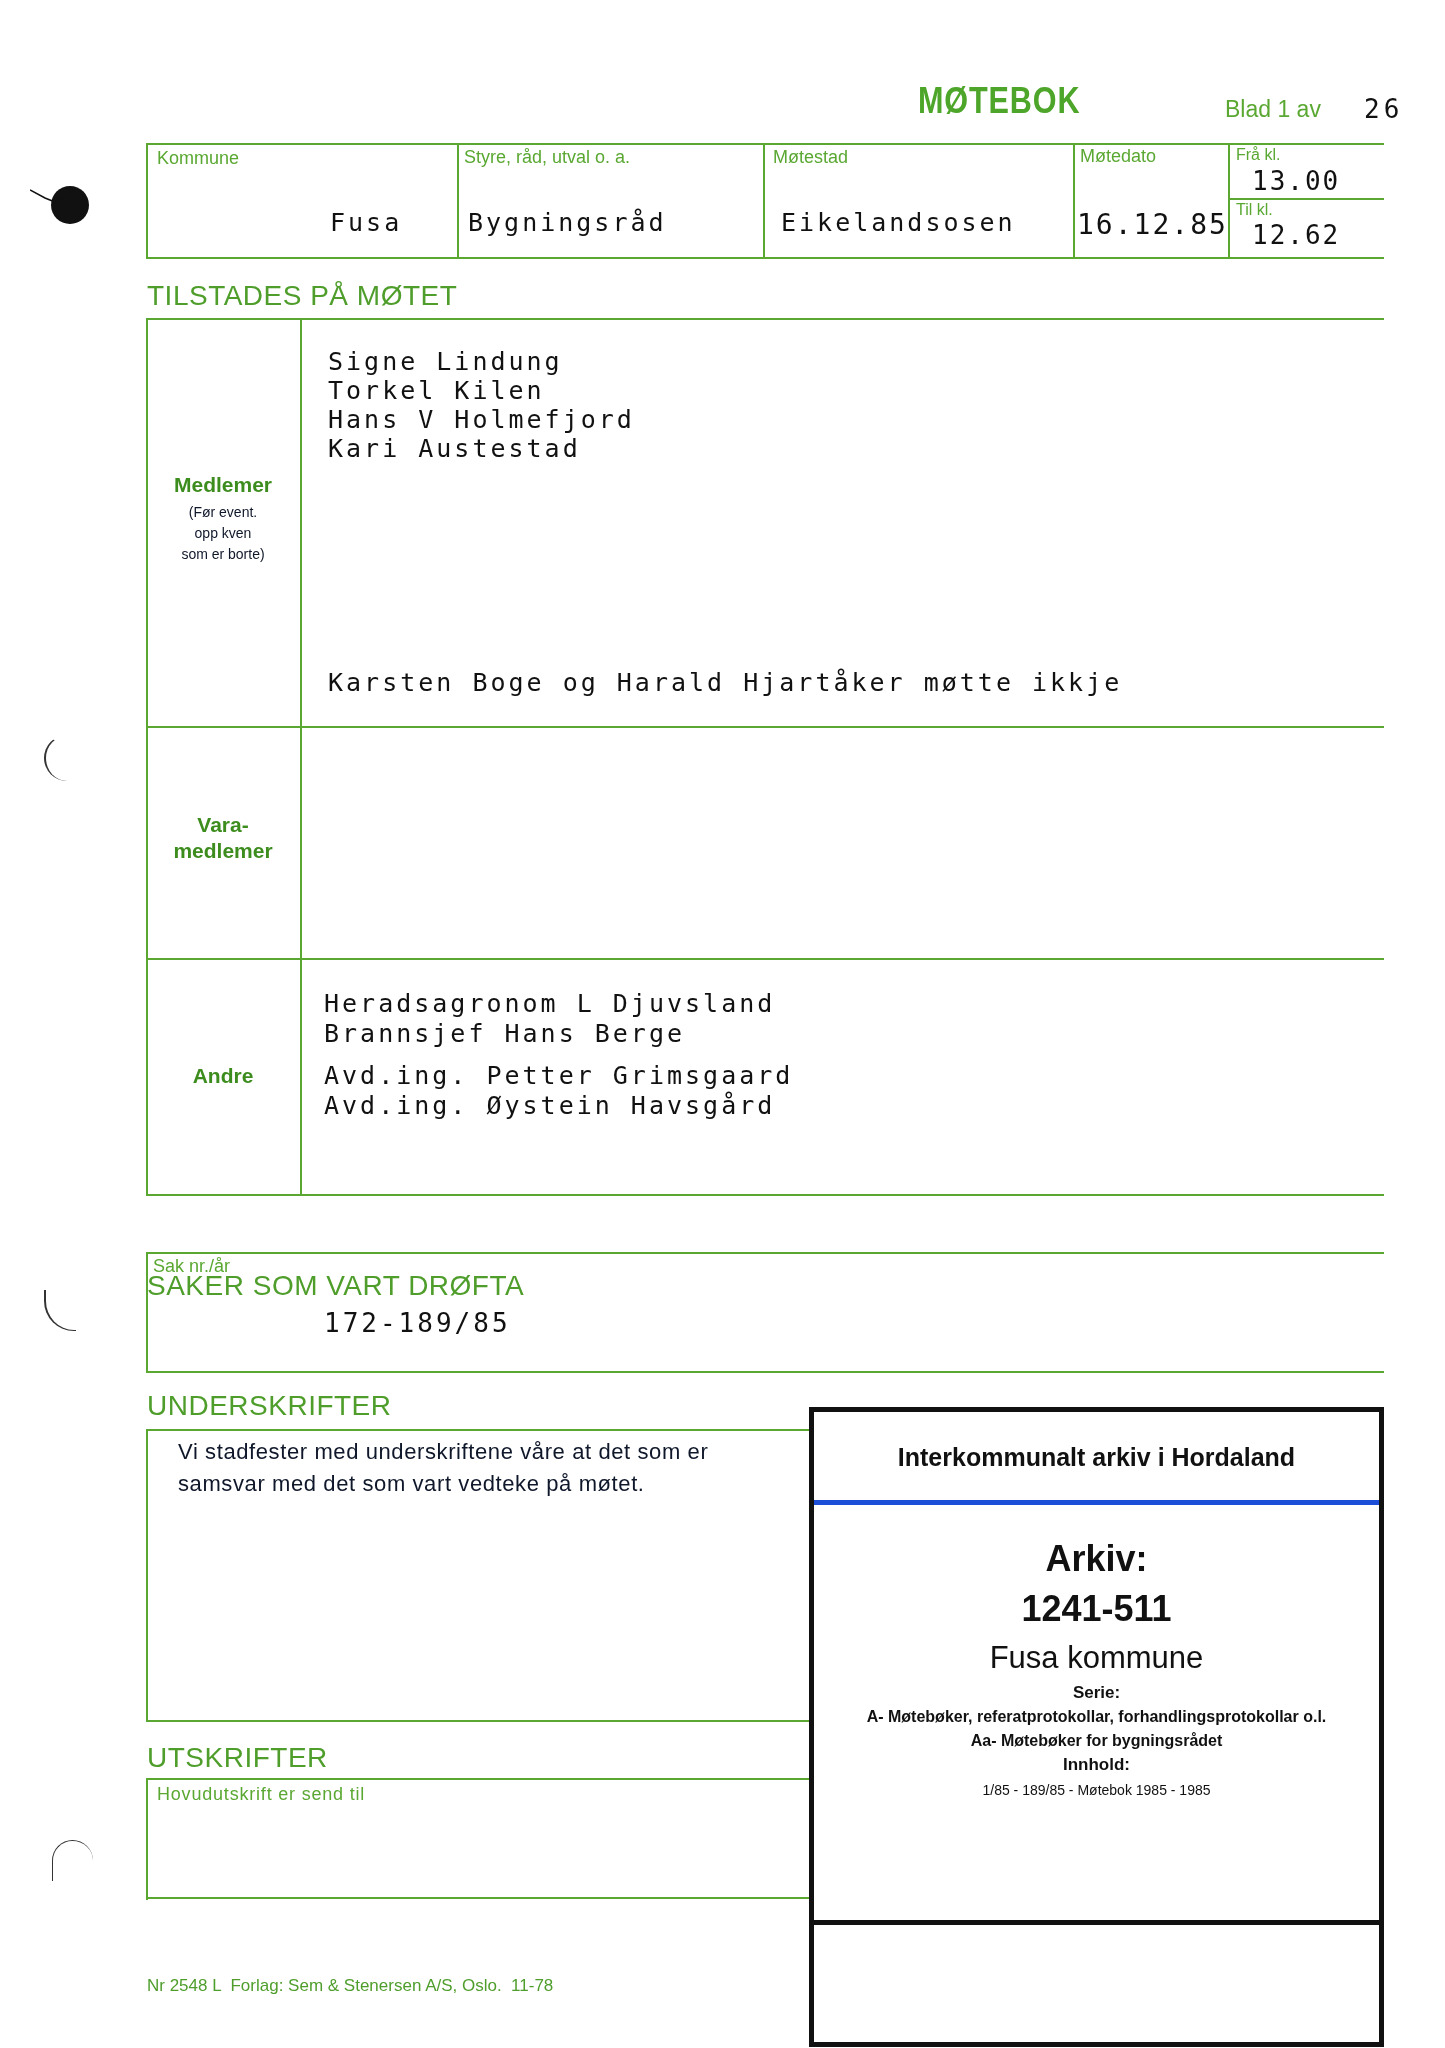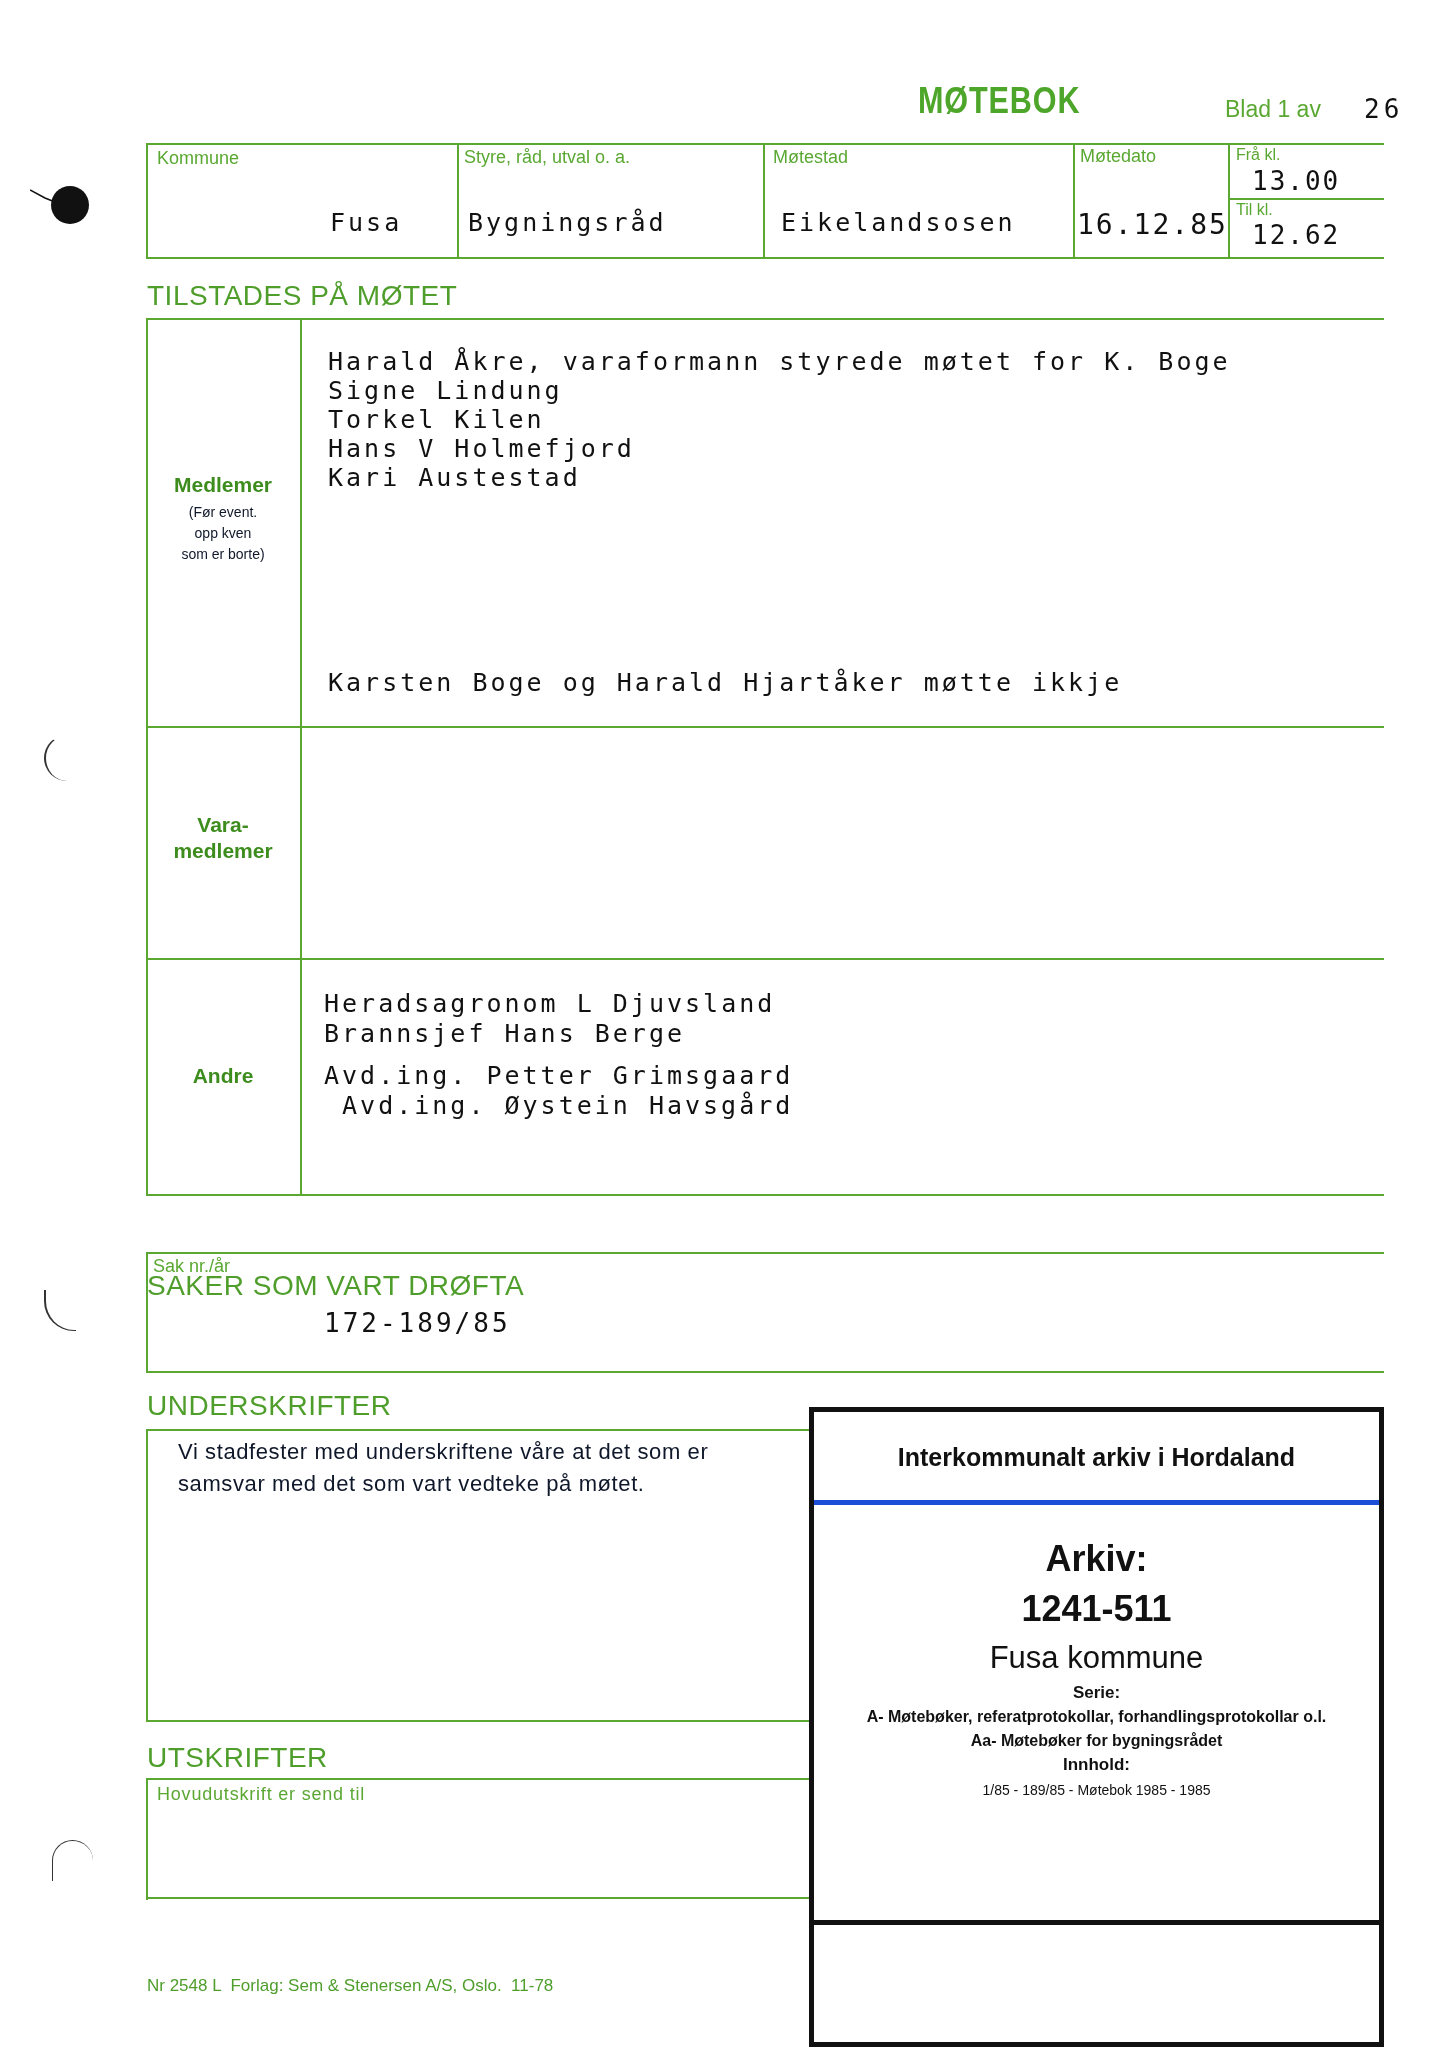--- a/index.html
+++ b/index.html
@@ -67,39 +67,38 @@
 <div class="hl" style="left:146px;top:958px;width:1238px;"></div>
 <div class="hl" style="left:146px;top:1194px;width:1238px;"></div>
 
 <div class="abs side" style="left:148px;top:473px;width:150px;">Medlemer</div>
 <div class="abs" style="left:148px;top:502px;width:150px;text-align:center;font-size:14px;line-height:21px;color:#0f172a;">
   <div>(Før event.</div>
   <div>opp kven</div>
   <div>som er borte)</div>
 </div>
 <div class="abs type" style="left:328px;top:347px;font-size:25px;line-height:29px;">
-  <div>Harald Åkre, varaformann styrede møtet for K. Boge</div>
   <div>Signe Lindung</div>
   <div>Torkel Kilen</div>
   <div>Hans V Holmefjord</div>
   <div>Kari Austestad</div>
 </div>
 <div class="abs type" style="left:328px;top:668px;font-size:25px;">Karsten Boge og Harald Hjartåker møtte ikkje</div>
 
 <div class="abs side" style="left:148px;top:812px;width:150px;line-height:26px;">
   <div>Vara-</div>
   <div>medlemer</div>
 </div>
 
 <div class="abs side" style="left:148px;top:1064px;width:150px;">Andre</div>
 <div class="abs type" style="left:324px;top:989px;font-size:25px;">
   <div style="line-height:30px;">Heradsagronom L Djuvsland</div>
   <div style="line-height:30px;">Brannsjef Hans Berge</div>
   <div style="line-height:30px;margin-top:12px;">Avd.ing. Petter Grimsgaard</div>
-  <div style="line-height:30px;text-align:right;">Avd.ing. Øystein Havsgård</div>
+  <div style="line-height:30px;">Avd.ing. Øystein Havsgård</div>
 </div>
 
 <div class="abs sect" style="left:147px;top:1270px;text-align:center;">SAKER SOM VART DRØFTA</div>
 <div class="hl" style="left:146px;top:1252px;width:1238px;"></div>
 <div class="vl" style="left:146px;top:1252px;height:120px;"></div>
 <div class="hl" style="left:146px;top:1371px;width:1238px;"></div>
 <div class="abs lbl" style="left:153px;top:1256px;">Sak nr./år</div>
 <div class="abs type" style="left:324px;top:1308px;font-size:26px;">172-189/85</div>
 
 <div class="abs sect" style="left:147px;top:1390px;">UNDERSKRIFTER</div>

